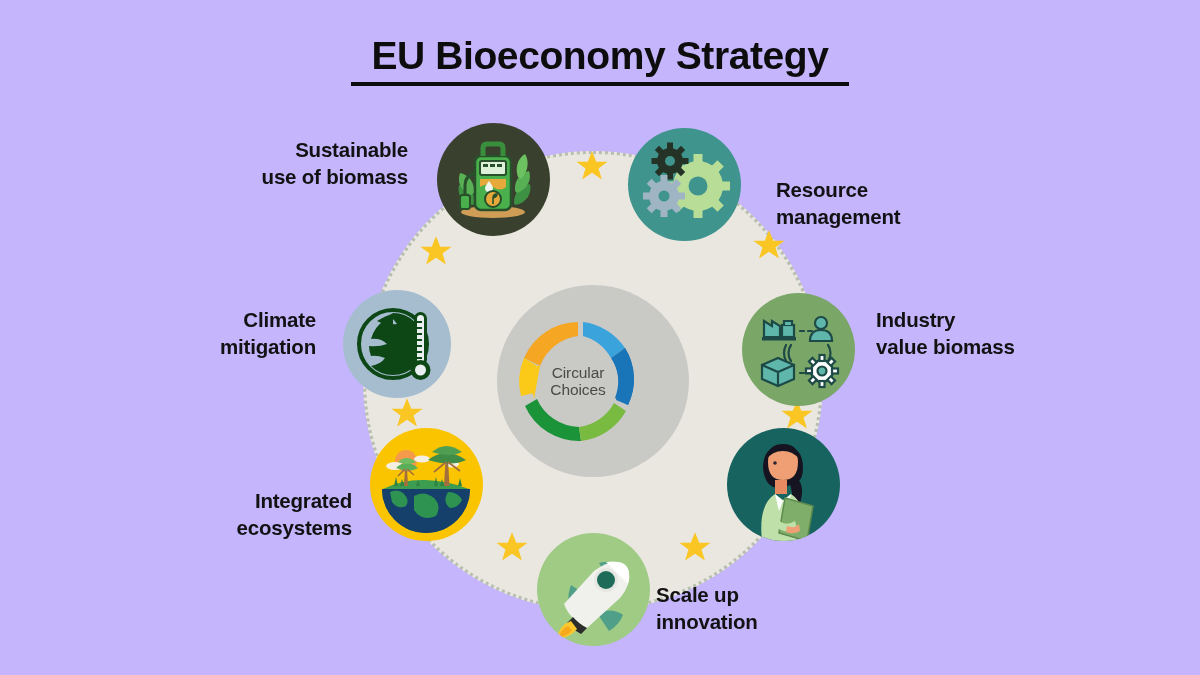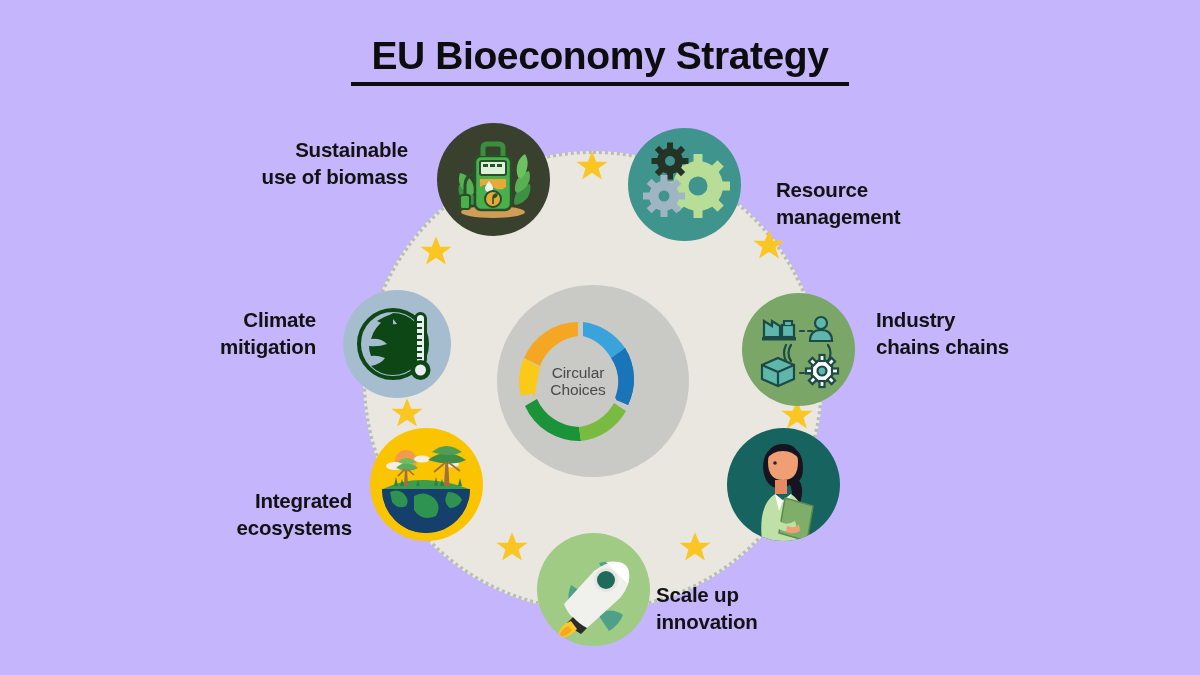--- a/index.html
+++ b/index.html
@@ -293,21 +293,21 @@
 
         <path d="M58 38 h4 M66 38 h4"></path>
         <path d="M58 80 h4 M66 80 h4"></path>
         <path d="M49 52 a14 14 0 0 0 0 16"></path>
         <path d="M44 52 a18 18 0 0 0 0 16"></path>
         <path d="M86 52 a14 14 0 0 1 0 16"></path>
       </g>
     </svg>
   </div>
   <div class="label right" style="left:876px;top:306px;width:230px;">Industry
-chains chains</div>
+value biomass</div>
 
   <div class="bubble" style="left:727px;top:428px;width:113px;height:113px;background:#16635f;">
     <svg viewBox="0 0 113 113">
 
       <path d="M36 40 q0 -22 20 -22 q20 0 20 22 q0 10 -5 14 l3 22 h-8 l-2 -20 q-5 4 -12 4 q-14 0 -16 -20 Z" fill="#171421"></path>
 
       <path d="M66 48 q10 4 9 18 q-1 10 -7 12 q-2 -14 -6 -24 Z" fill="#171421"></path>
 
       <path d="M48 52 h12 v14 h-12 z" fill="#e88a61"></path>
 

